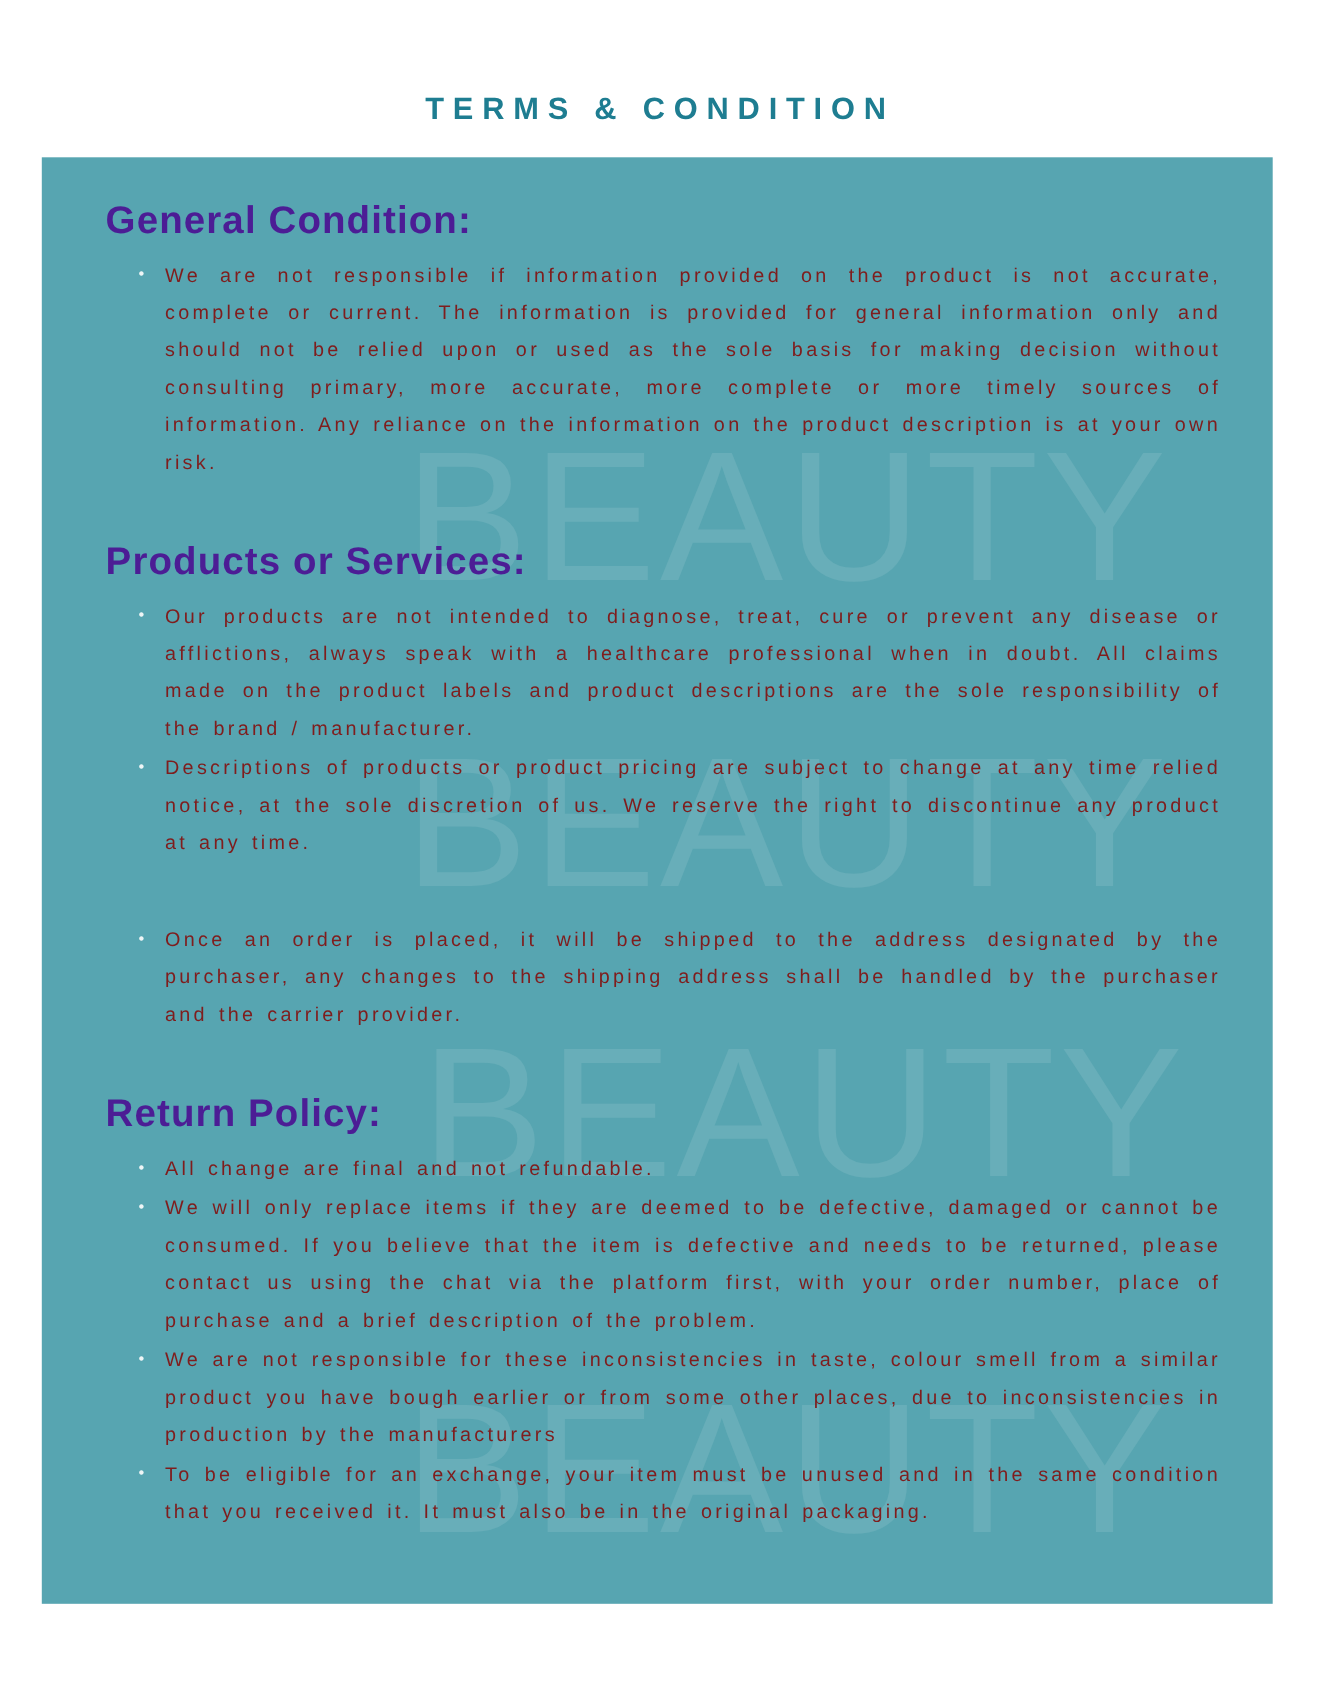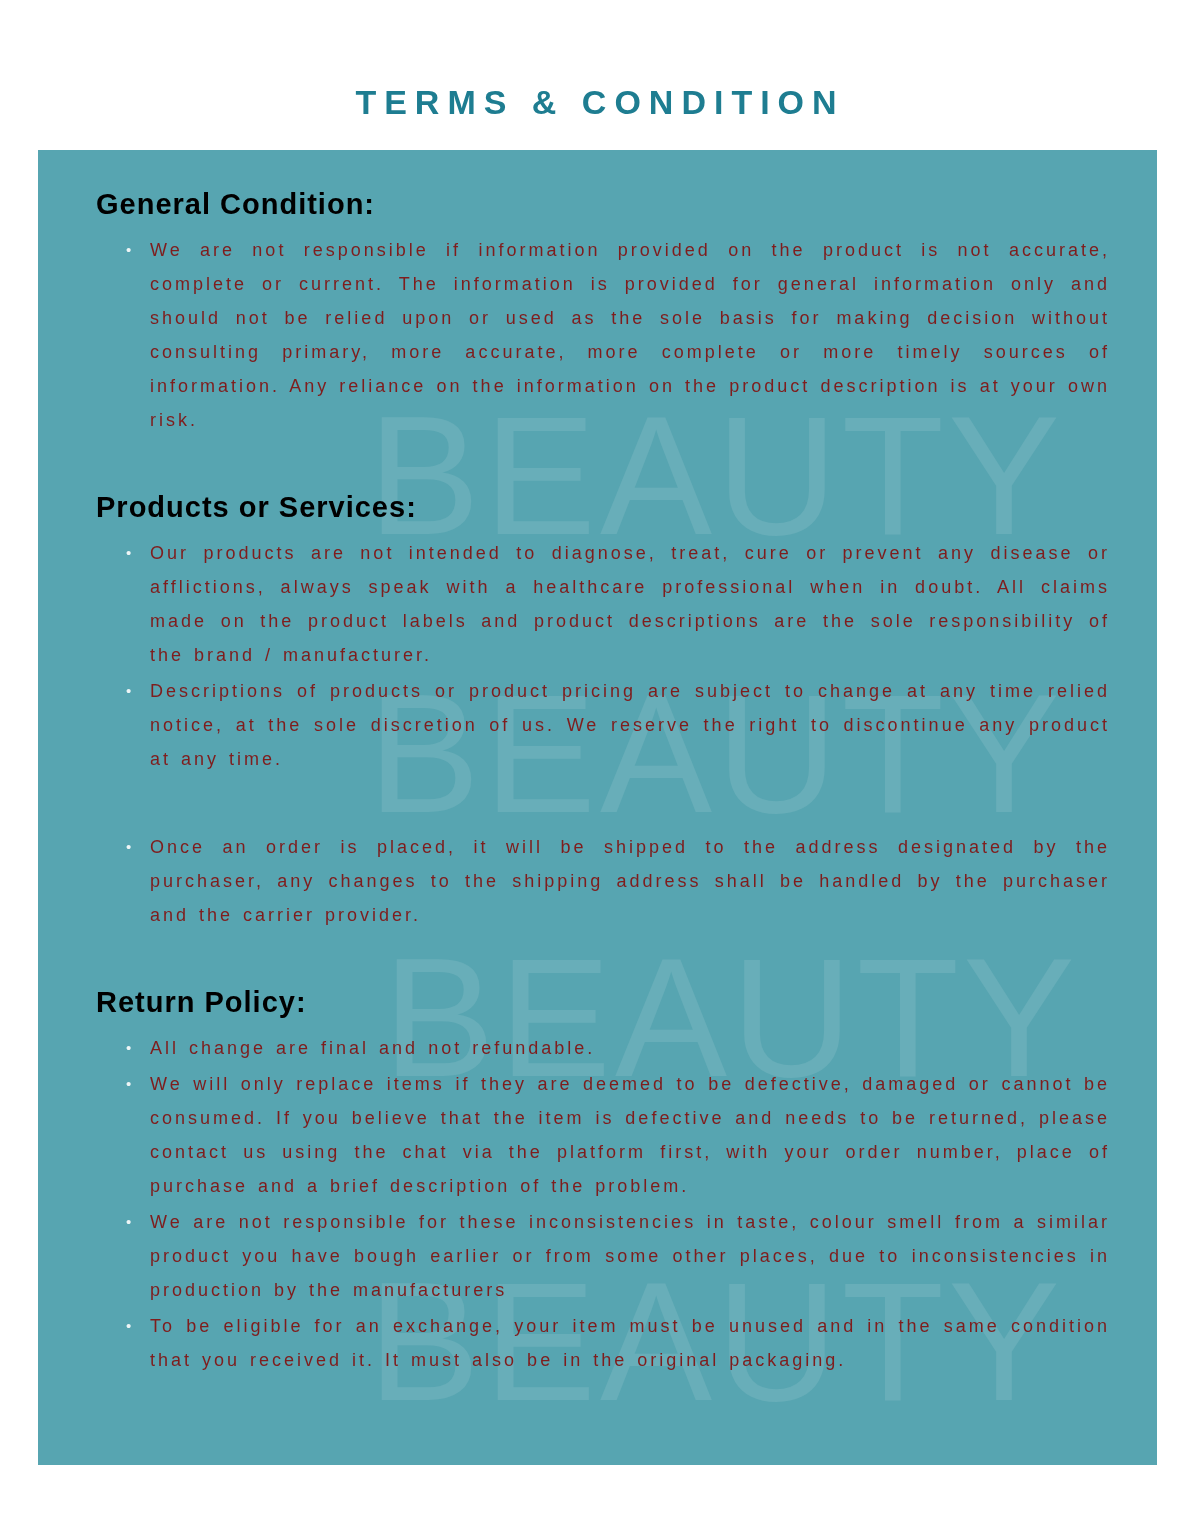--- a/index.html
+++ b/index.html
@@ -13,21 +13,21 @@
     width: 1200px;
     height: 1529px;
     background: #ffffff;
     overflow: hidden;
   }
   .doc-title {
     margin: 0;
     padding-top: 83px;
     text-align: center;
     color: #1e7d91;
-    font-size: 34px;
+    font-size: 28px;
     font-weight: bold;
     letter-spacing: 8px;
   }
   .panel {
     position: relative;
     box-sizing: border-box;
     margin: 28px 0 0 38px;
     width: 1119px;
     height: 1315px;
     background: #57a5b1;
@@ -50,22 +50,22 @@
   .wm-1 { top: 242px; }
   .wm-2 { top: 520px; }
   .wm-3 { top: 784px; left: 305px; }
   .wm-4 { top: 1108px; }
   #sections { position: relative; }
   .section { margin: 0; }
   .section:not(:first-child) { margin-top: 54px; }
   .section:nth-child(4) { margin-top: 54px; }
   .section-heading {
     margin: 0 0 12px 0;
-    color: #000000;
-    font-size: 29px;
+    color: #4c1d95;
+    font-size: 35px;
     font-weight: bold;
     letter-spacing: 1px;
   }
   .bullet-list {
     list-style: none;
     margin: 0;
     padding: 0 0 0 30px;
   }
   .bullet {
     display: flex;

